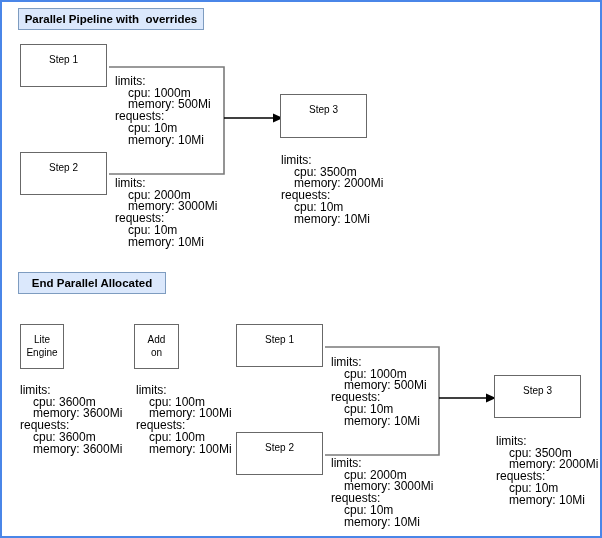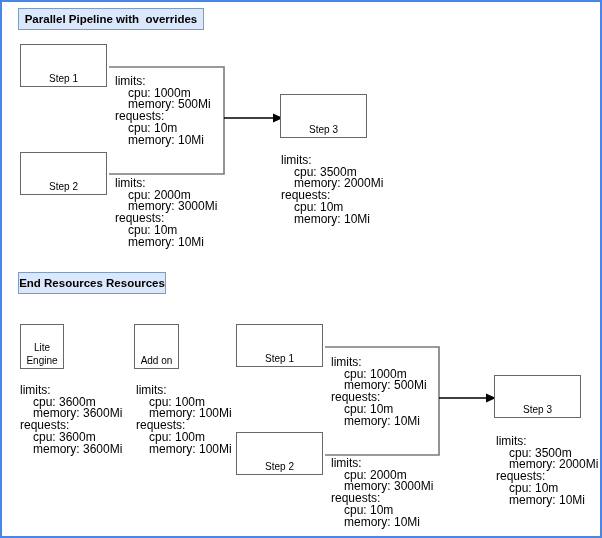--- a/index.html
+++ b/index.html
@@ -8,23 +8,23 @@
     background:#ffffff;border:2px solid #4a86e8;overflow:hidden;
     font-family:Liberation Sans, sans-serif;color:#000;
   }
   .connectors{position:absolute;left:0;top:0;width:598px;height:534px;}
   .title{
     position:absolute;display:flex;align-items:center;justify-content:center;
     background:#dbe8fc;border:1px solid #7e9cc0;box-sizing:border-box;
     font-weight:bold;font-size:11.5px;white-space:pre;
   }
   .node{
-    position:absolute;display:flex;align-items:flex-end;justify-content:center;
+    position:absolute;display:flex;align-items:flex-start;justify-content:center;
     background:#ffffff;border:1px solid #686868;box-sizing:border-box;
-    font-size:10px;line-height:13px;text-align:center;padding:1px;
+    font-size:10px;line-height:13px;text-align:center;padding:8px;
   }
   .res{
     position:absolute;font-size:12px;line-height:11.7px;white-space:nowrap;
   }
   .res div:nth-child(2),.res div:nth-child(3),
   .res div:nth-child(5),.res div:nth-child(6){padding-left:13px;}
 </style>
 </head>
 <body>
 
@@ -75,21 +75,21 @@
 
   <div class="res" style="left:279px;top:153px;">
       <div>limits:</div>
       <div>cpu: 3500m</div>
       <div>memory: 2000Mi</div>
       <div>requests:</div>
       <div>cpu: 10m</div>
       <div>memory: 10Mi</div>
     </div>
 
-  <div class="title" style="left:16px;top:270px;width:148px;height:22px;">End Resources Resources</div>
+  <div class="title" style="left:16px;top:270px;width:148px;height:22px;">End Parallel Allocated</div>
 
   <div class="node" style="left:18px;top:322px;width:44px;height:45px;">
     <span>Lite Engine</span>
   </div>
 
   <div class="node" style="left:132px;top:322px;width:45px;height:45px;">
     <span>Add on</span>
   </div>
 
   <div class="node" style="left:234px;top:322px;width:87px;height:43px;">

